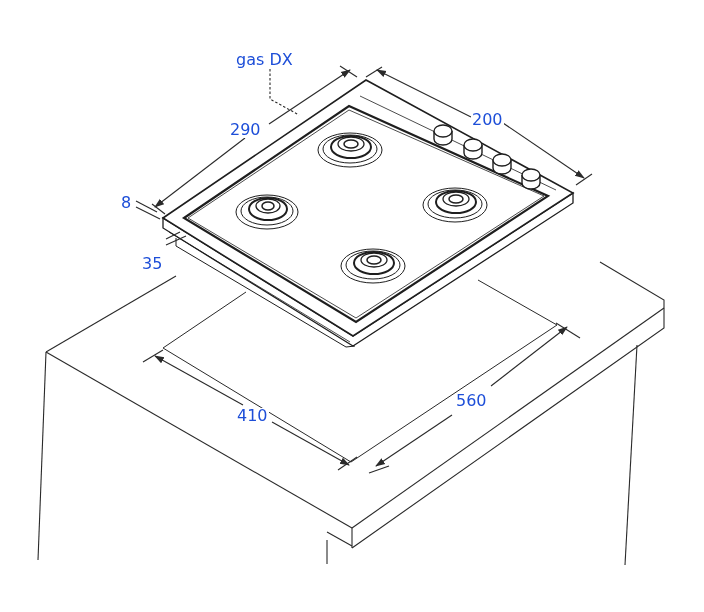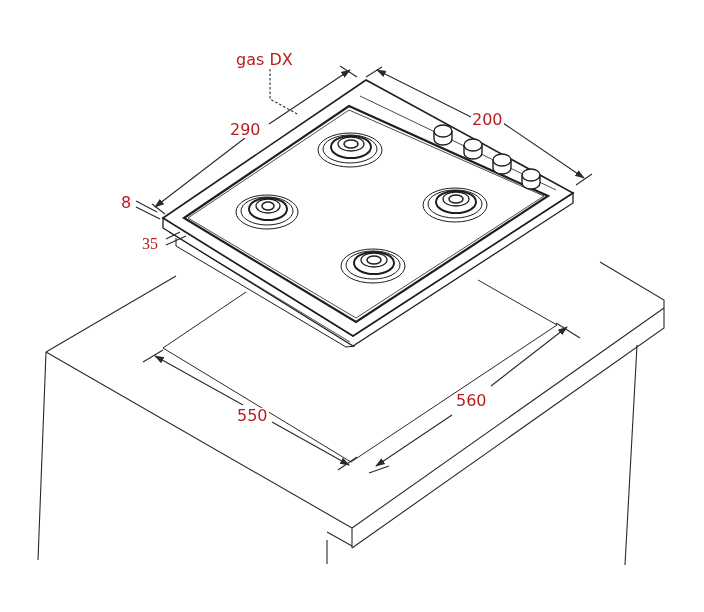--- a/index.html
+++ b/index.html
@@ -1,18 +1,18 @@
 <!DOCTYPE html>
 <html><head>
 <meta charset="utf-8">
 <style>
   html, body { margin: 0; padding: 0; background: #ffffff; }
   body { width: 704px; height: 612px; overflow: hidden; position: relative; font-family: "DejaVu Sans", sans-serif; }
   #diagram { position: absolute; left: 0; top: 0; width: 704px; height: 612px; }
-  .lbl { position: absolute; font-family: "DejaVu Sans", sans-serif; font-size: 16px; color: #b91c1c; background: #fff; line-height: 1; padding: 0 1px; white-space: nowrap; }
+  .lbl { position: absolute; font-family: "DejaVu Sans", sans-serif; font-size: 16px; color: #1d4ed8; background: #fff; line-height: 1; padding: 0 1px; white-space: nowrap; }
   .lbl.nobg { background: transparent; }
 </style>
 </head>
 <body>
 
 <svg id="diagram" viewBox="0 0 704 612" xmlns="http://www.w3.org/2000/svg">
   <defs>
     <marker id="arr" viewBox="0 0 10 10" refX="9" refY="5" markerWidth="9" markerHeight="9" orient="auto-start-reverse">
       <path d="M0,1.5 L10,5 L0,8.5 z" fill="#2a2a2a"></path>
     </marker>
@@ -134,15 +134,15 @@
     <path d="M491,386 L567,327" marker-end="url(#arr)"></path>
 
     <path d="M270,69 L270,99 L299,115" stroke-dasharray="2.5,2"></path>
   </g>
 </svg>
 
 <div class="lbl nobg" style="left:235px; top:52px;">gas DX</div>
 <div class="lbl" style="left:229px; top:122px;">290</div>
 <div class="lbl" style="left:471px; top:112px;">200</div>
 <div class="lbl nobg" style="left:120px; top:195px;">8</div>
-<div class="lbl nobg" style="left:141px; top:236px;font-family:Liberation Serif, serif;">35</div>
-<div class="lbl" style="left:236px; top:408px;">550</div>
+<div class="lbl nobg" style="left:141px; top:256px;">35</div>
+<div class="lbl" style="left:236px; top:408px;">410</div>
 <div class="lbl" style="left:455px; top:393px;text-align:right;">560</div>
 
 </body></html>

